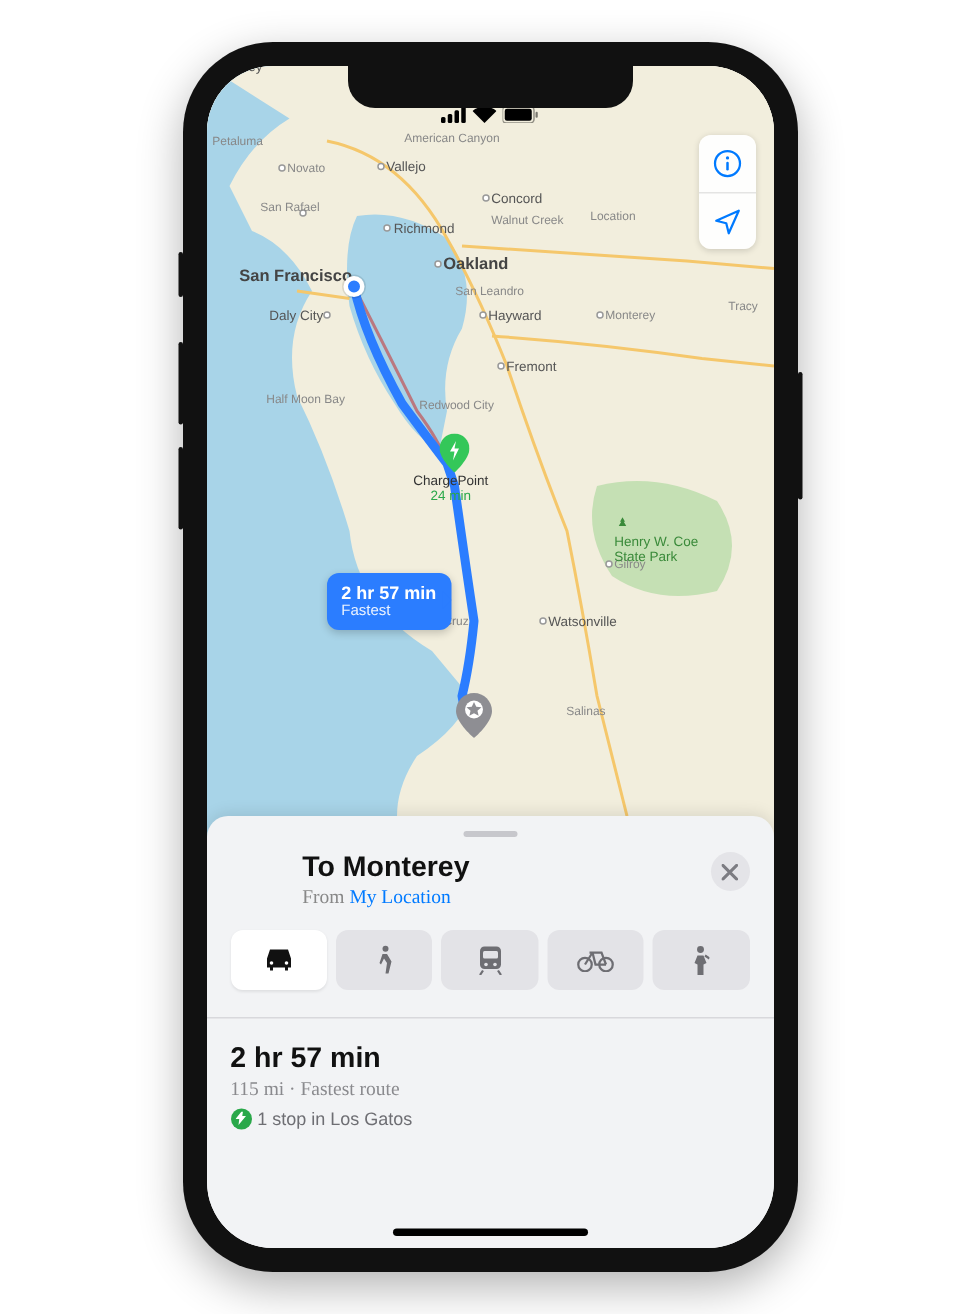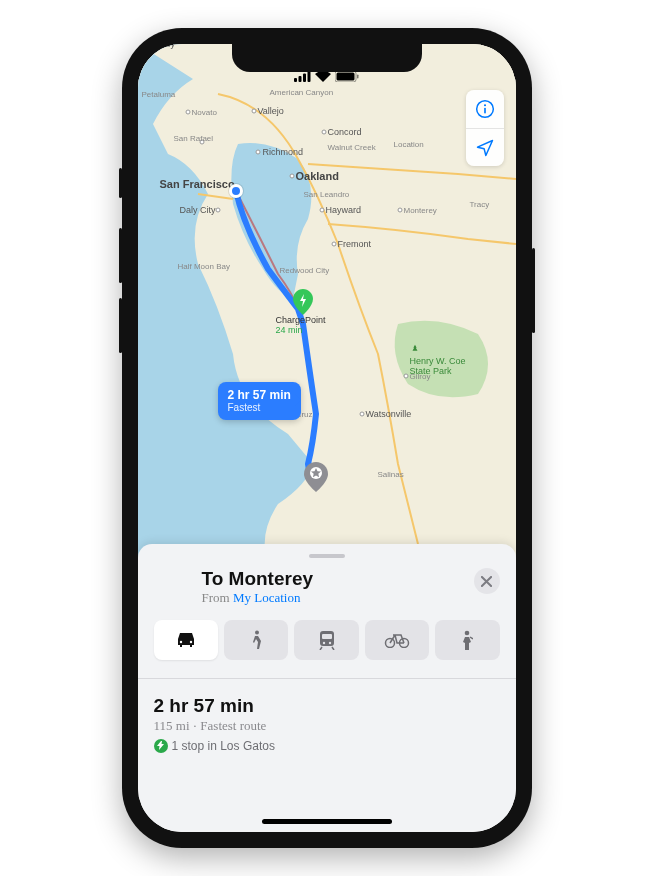--- a/index.html
+++ b/index.html
@@ -144,21 +144,21 @@
     right: -6px;
     top: 12px;
     border: 6px solid transparent;
     border-left-color: #2b7dff;
   }
   .charge-callout {
     position: absolute;
     left: 138px;
     top: 272px;
     font-size: 9px;
-    text-align: left;
+    text-align: center;
     line-height: 1.1;
   }
   .charge-callout .name { color: #333; font-weight: 500; }
   .charge-callout .dur { color: #2aa84a; font-weight: 500; }
   .pin-start {
     position: absolute;
     width: 14px; height: 14px;
     background: #2b7dff;
     border: 3px solid #fff;
     border-radius: 50%;
@@ -384,21 +384,21 @@
       <div class="city-label bold" style="left:22px;top:140px">San Francisco</div>
       <div class="city-dot" style="left:154px;top:132px"></div>
       <div class="city-label bold" style="left:158px;top:132px">Oakland</div>
       <div class="city-dot" style="left:80px;top:166px"></div>
       <div class="city-label" style="left:42px;top:166px">Daly City</div>
       <div class="city-label tiny" style="left:166px;top:150px">San Leandro</div>
       <div class="city-dot" style="left:184px;top:166px"></div>
       <div class="city-label" style="left:188px;top:166px">Hayward</div>
       <div class="city-dot" style="left:262px;top:166px"></div>
       <div class="city-label tiny" style="left:266px;top:166px">Monterey</div>
-      <div class="city-label tiny" style="left:332px;top:160px">Tracy</div>
+      <div class="city-label tiny" style="left:348px;top:160px">Tracy</div>
       <div class="city-dot" style="left:196px;top:200px"></div>
       <div class="city-label" style="left:200px;top:200px">Fremont</div>
       <div class="city-label tiny" style="left:40px;top:222px">Half Moon Bay</div>
       <div class="city-label tiny" style="left:142px;top:226px">Redwood City</div>
       <div class="city-dot" style="left:268px;top:332px"></div>
       <div class="city-label tiny" style="left:272px;top:332px">Gilroy</div>
       <div class="city-dot" style="left:224px;top:370px"></div>
       <div class="city-label" style="left:228px;top:370px">Watsonville</div>
       <div class="city-label tiny" style="left:135px;top:370px">Santa Cruz</div>
       <div class="city-label" style="font-weight:500">Monterey</div>

